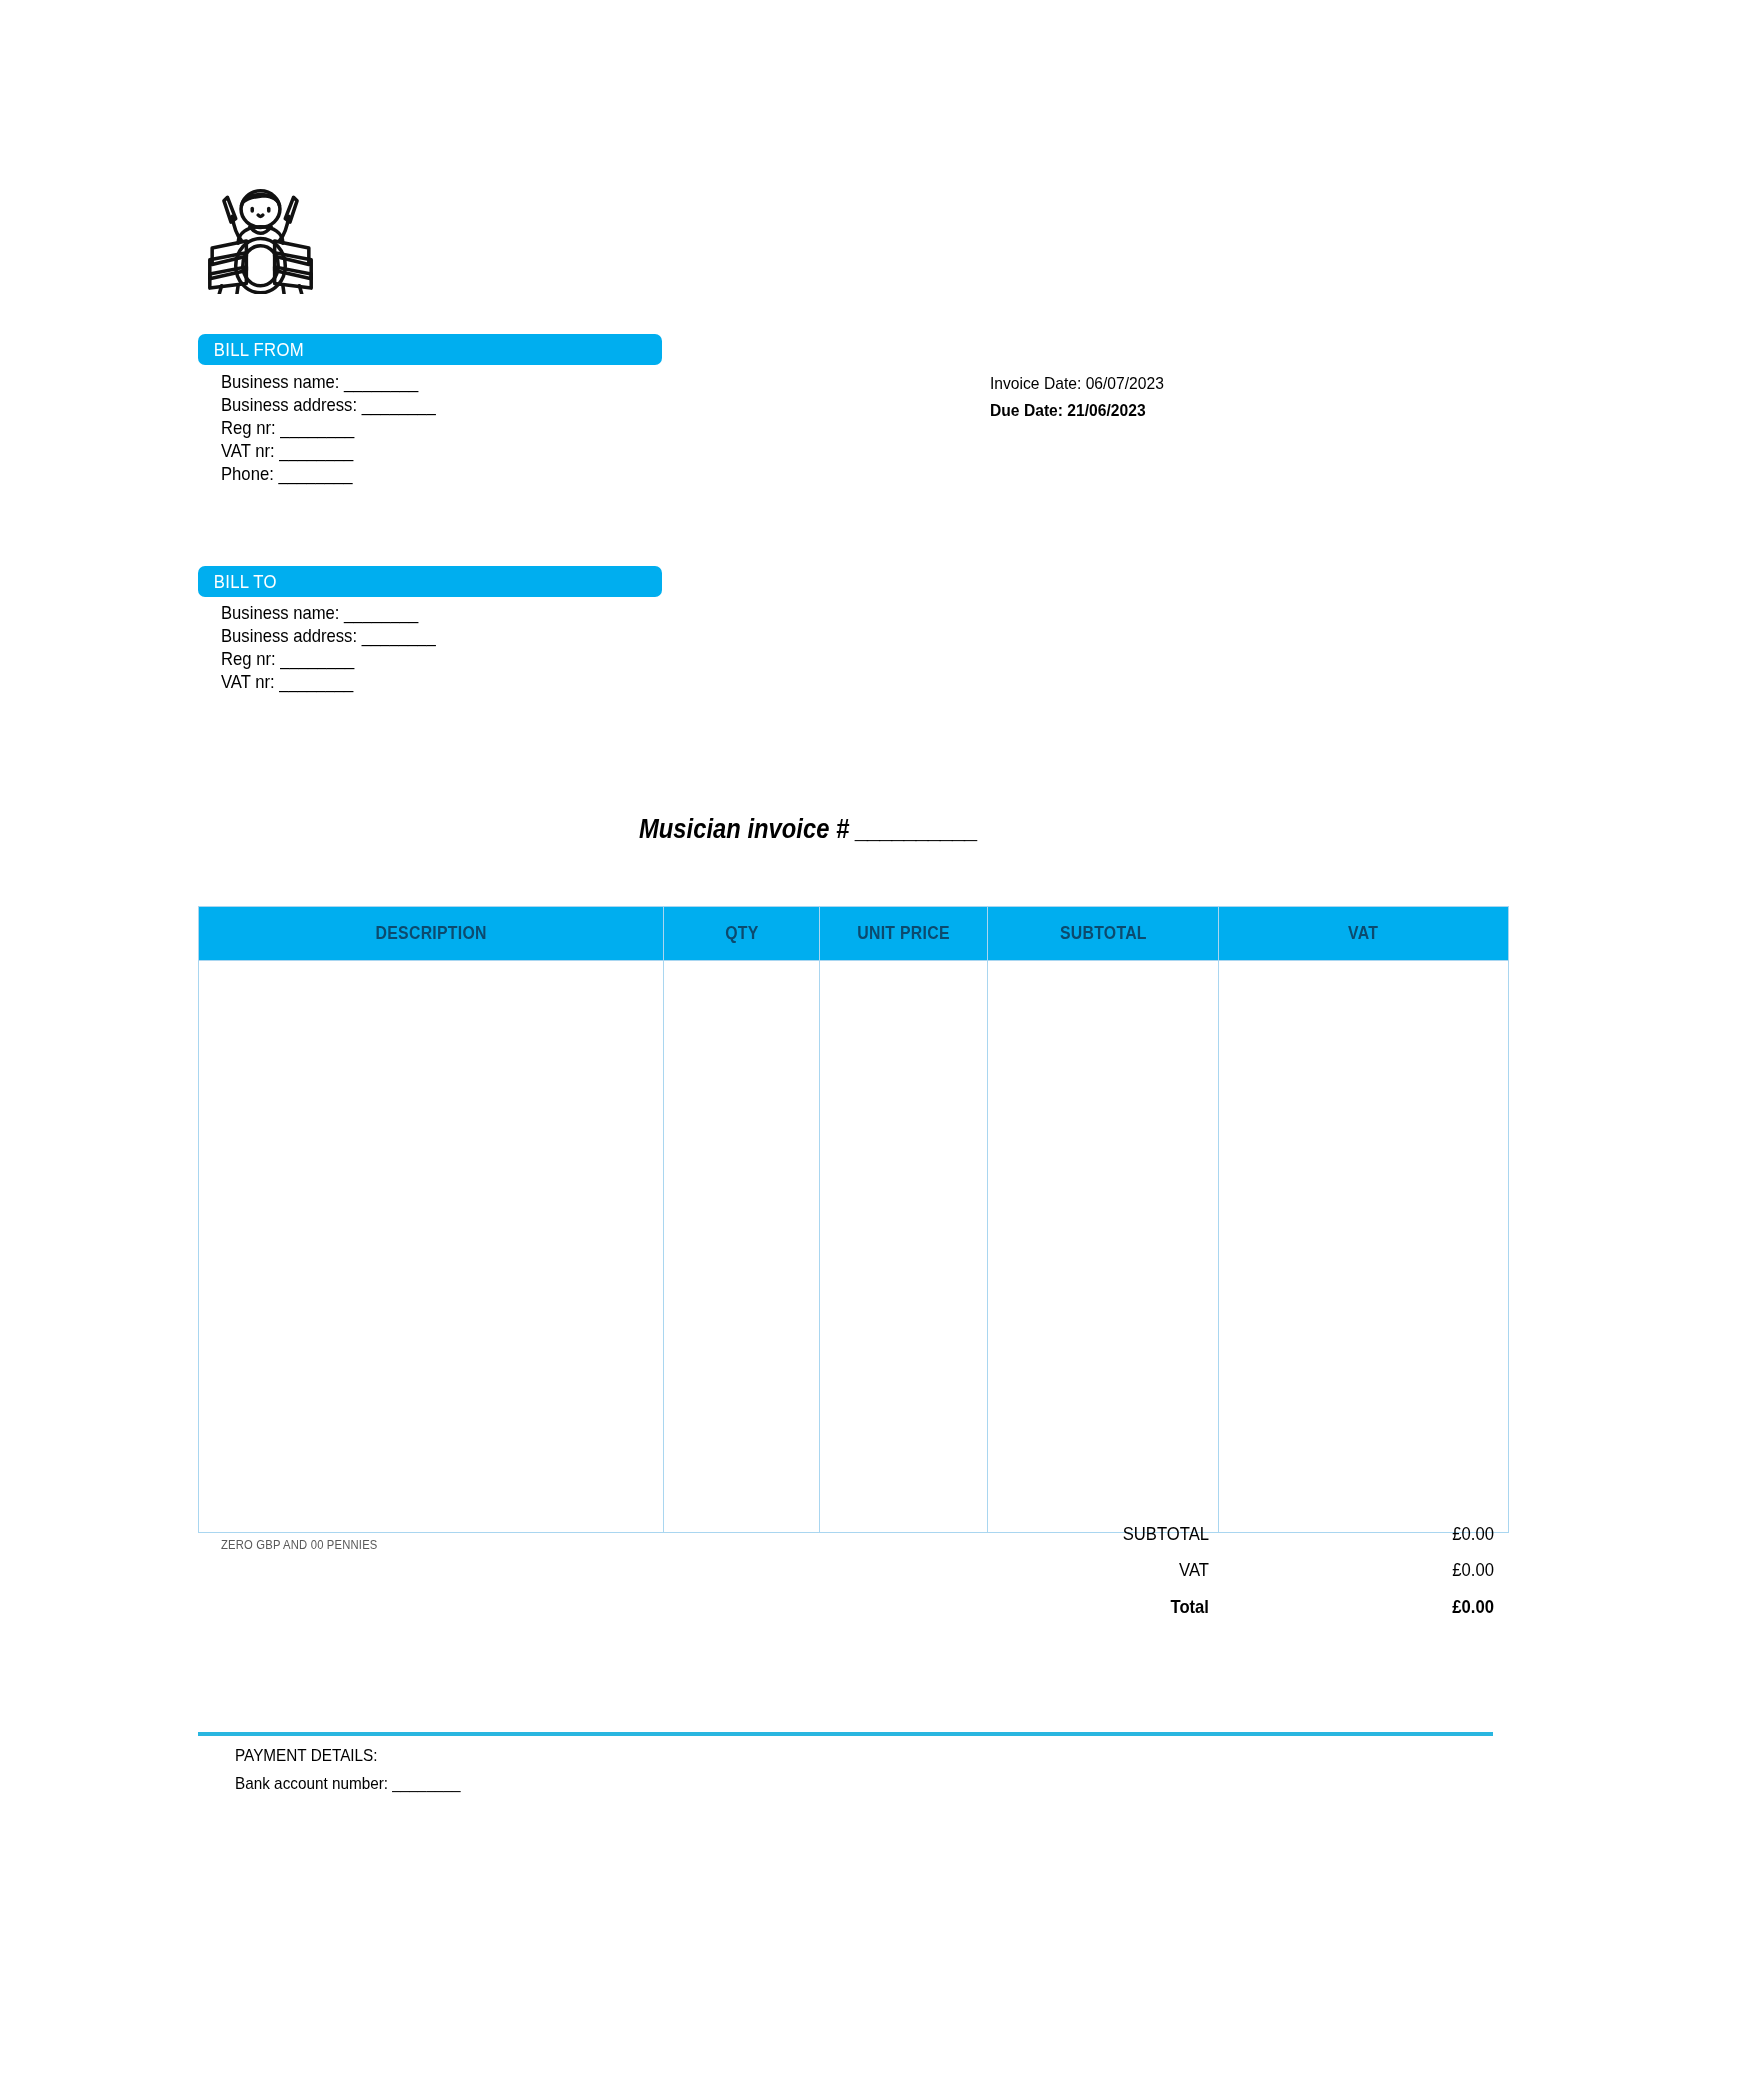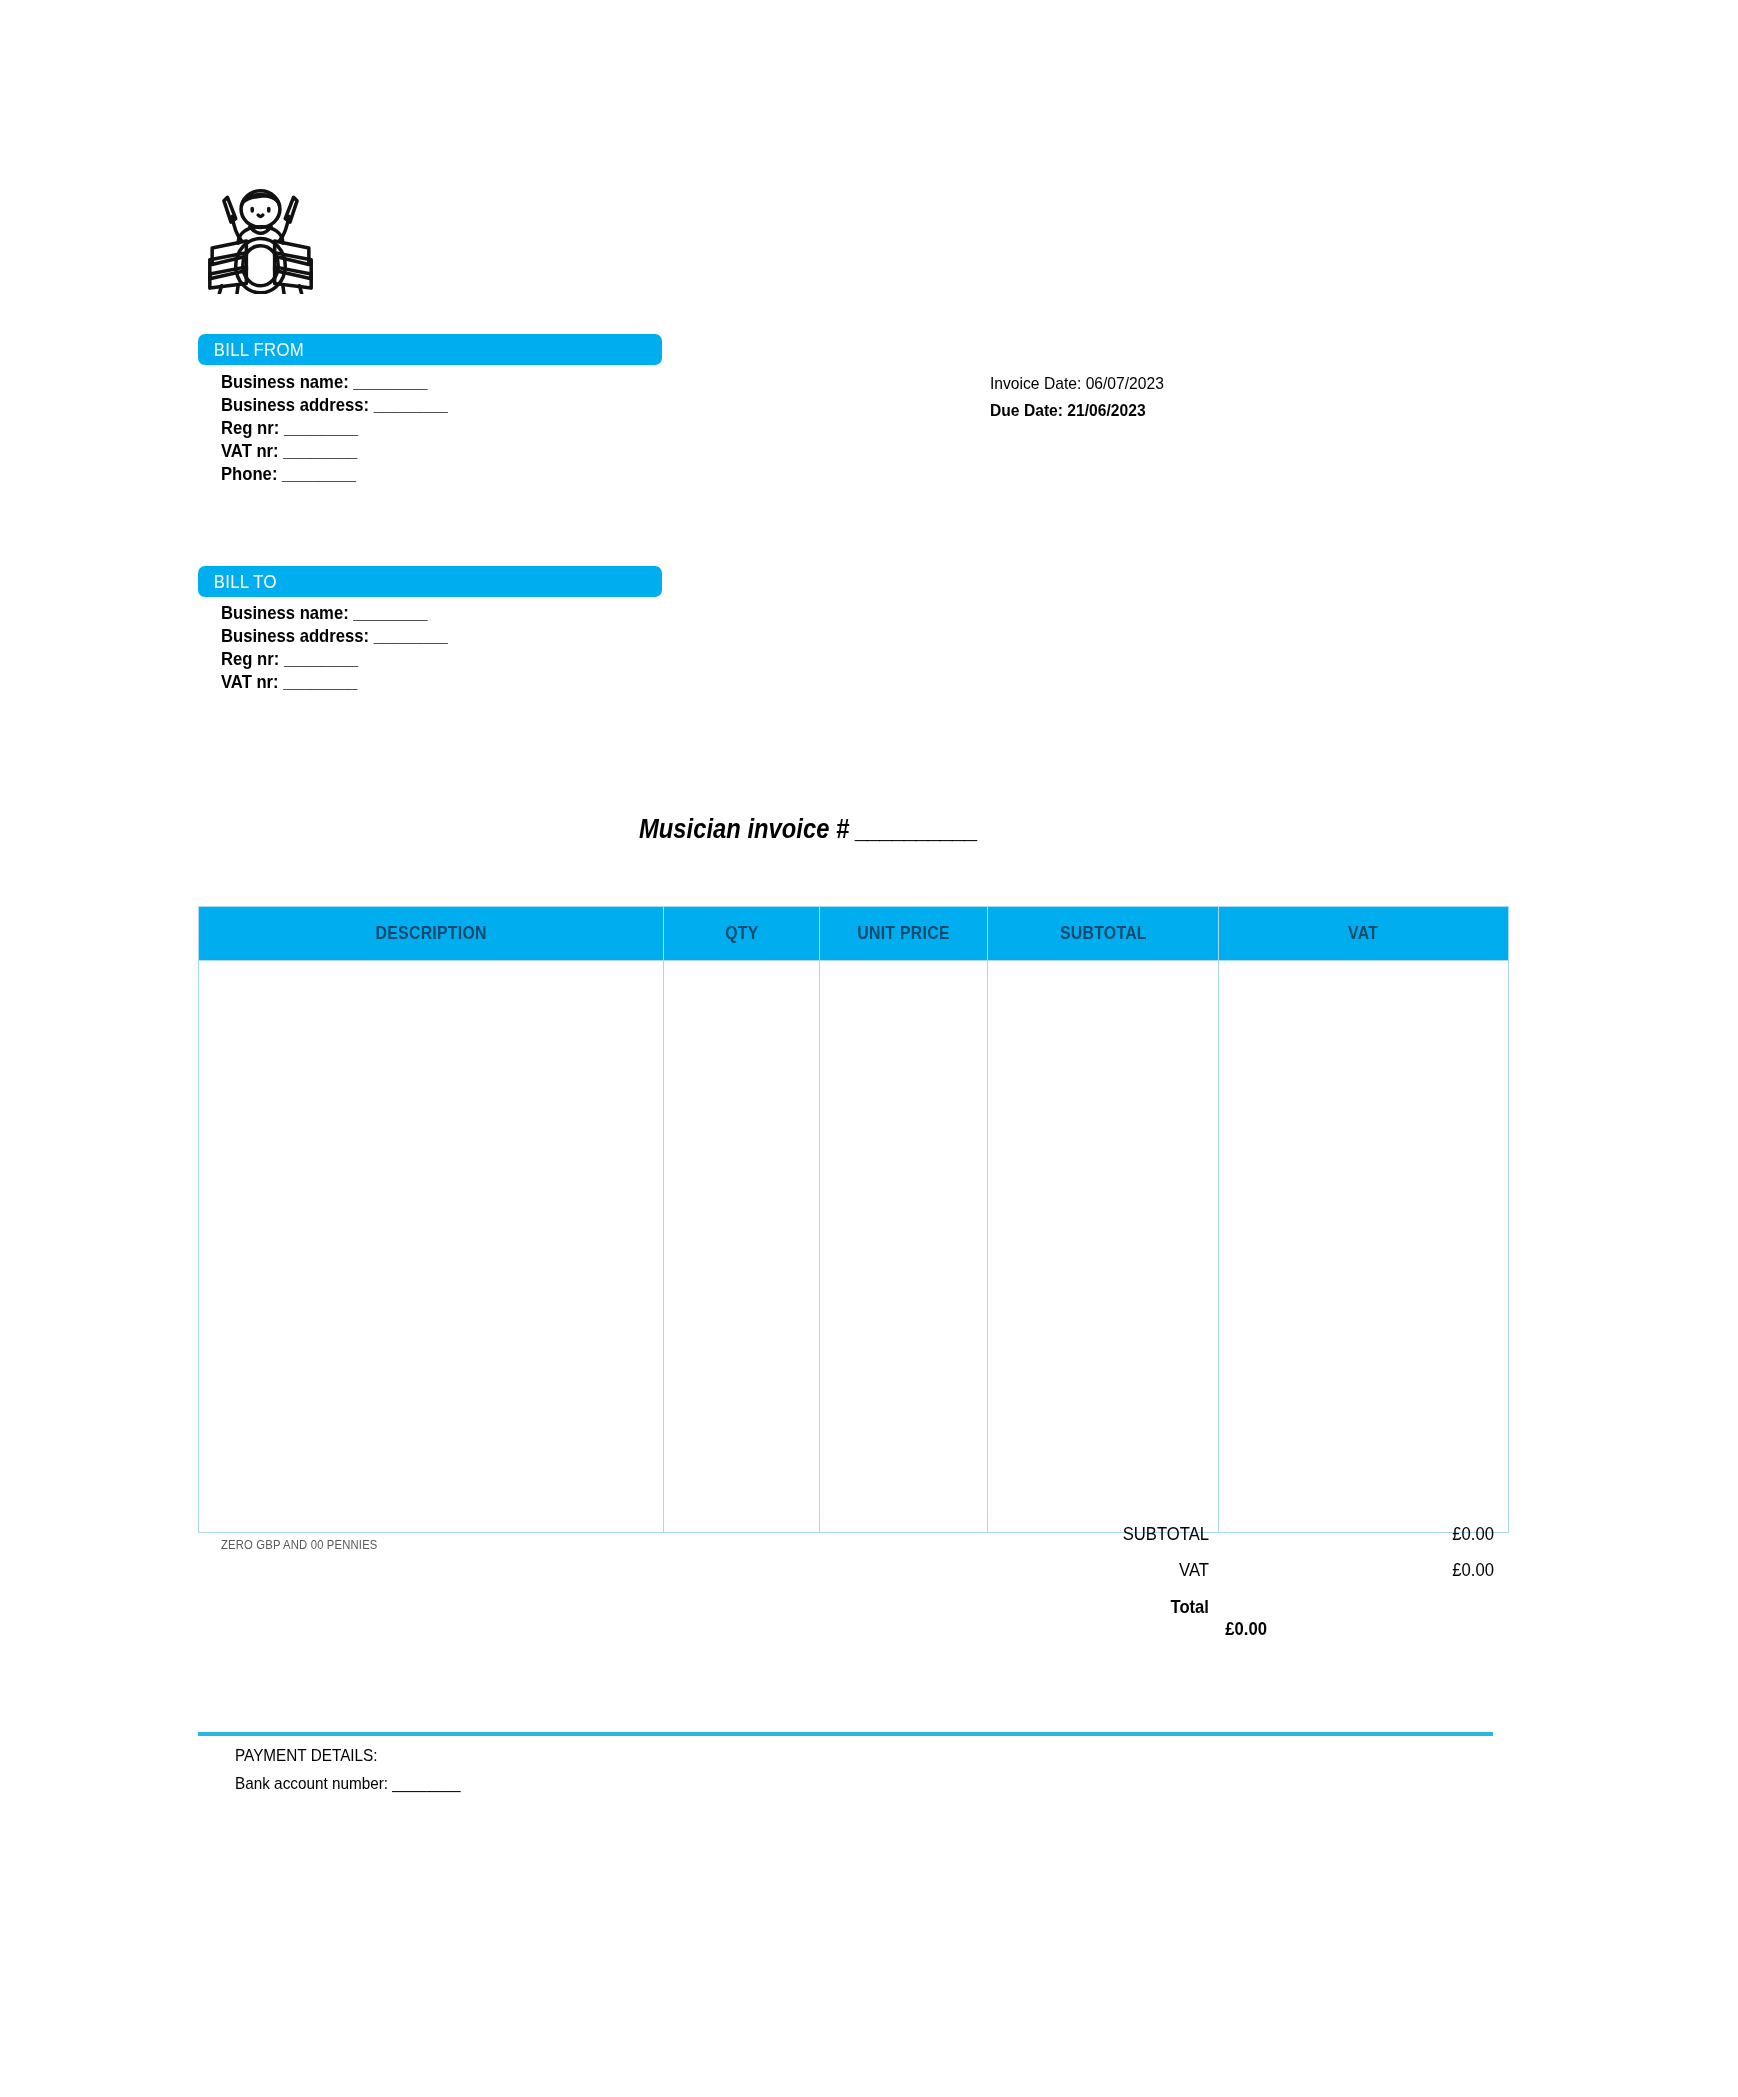--- a/index.html
+++ b/index.html
@@ -52,21 +52,20 @@
   #bill-from-bar { left: 198px; top: 334px; width: 464px; }
   #bill-to-bar   { left: 198px; top: 566px; width: 464px; }
 
   
   .field-list {
     position: absolute;
     font-size: 18.5px;
     line-height: 23px;
     color: #000000;
     white-space: nowrap;
-    font-weight: bold;
   }
   .field-list .field-row {
     display: block;
     transform: scaleX(0.9);
     transform-origin: left center;
   }
   #bill-from-fields { left: 221px; top: 370px; }
   #bill-to-fields   { left: 221px; top: 601px; }
 
   
@@ -167,21 +166,21 @@
     white-space: nowrap;
   }
   .totals .tot-value {
     flex: 0 0 auto;
     width: 269px;
     text-align: right;
     transform: scaleX(0.9);
     transform-origin: right center;
     white-space: nowrap;
   }
-  .totals .tot-row.grand { font-weight: bold; margin-top: 1.3px; flex-direction: column; }
+  .totals .tot-row.grand { font-weight: bold; margin-top: 1.3px; }
 
   
   .footer-rule {
     position: absolute;
     left: 198px;
     top: 1732px;
     width: 1295px;
     height: 3.8px;
     background: #29B6E0;
   }

